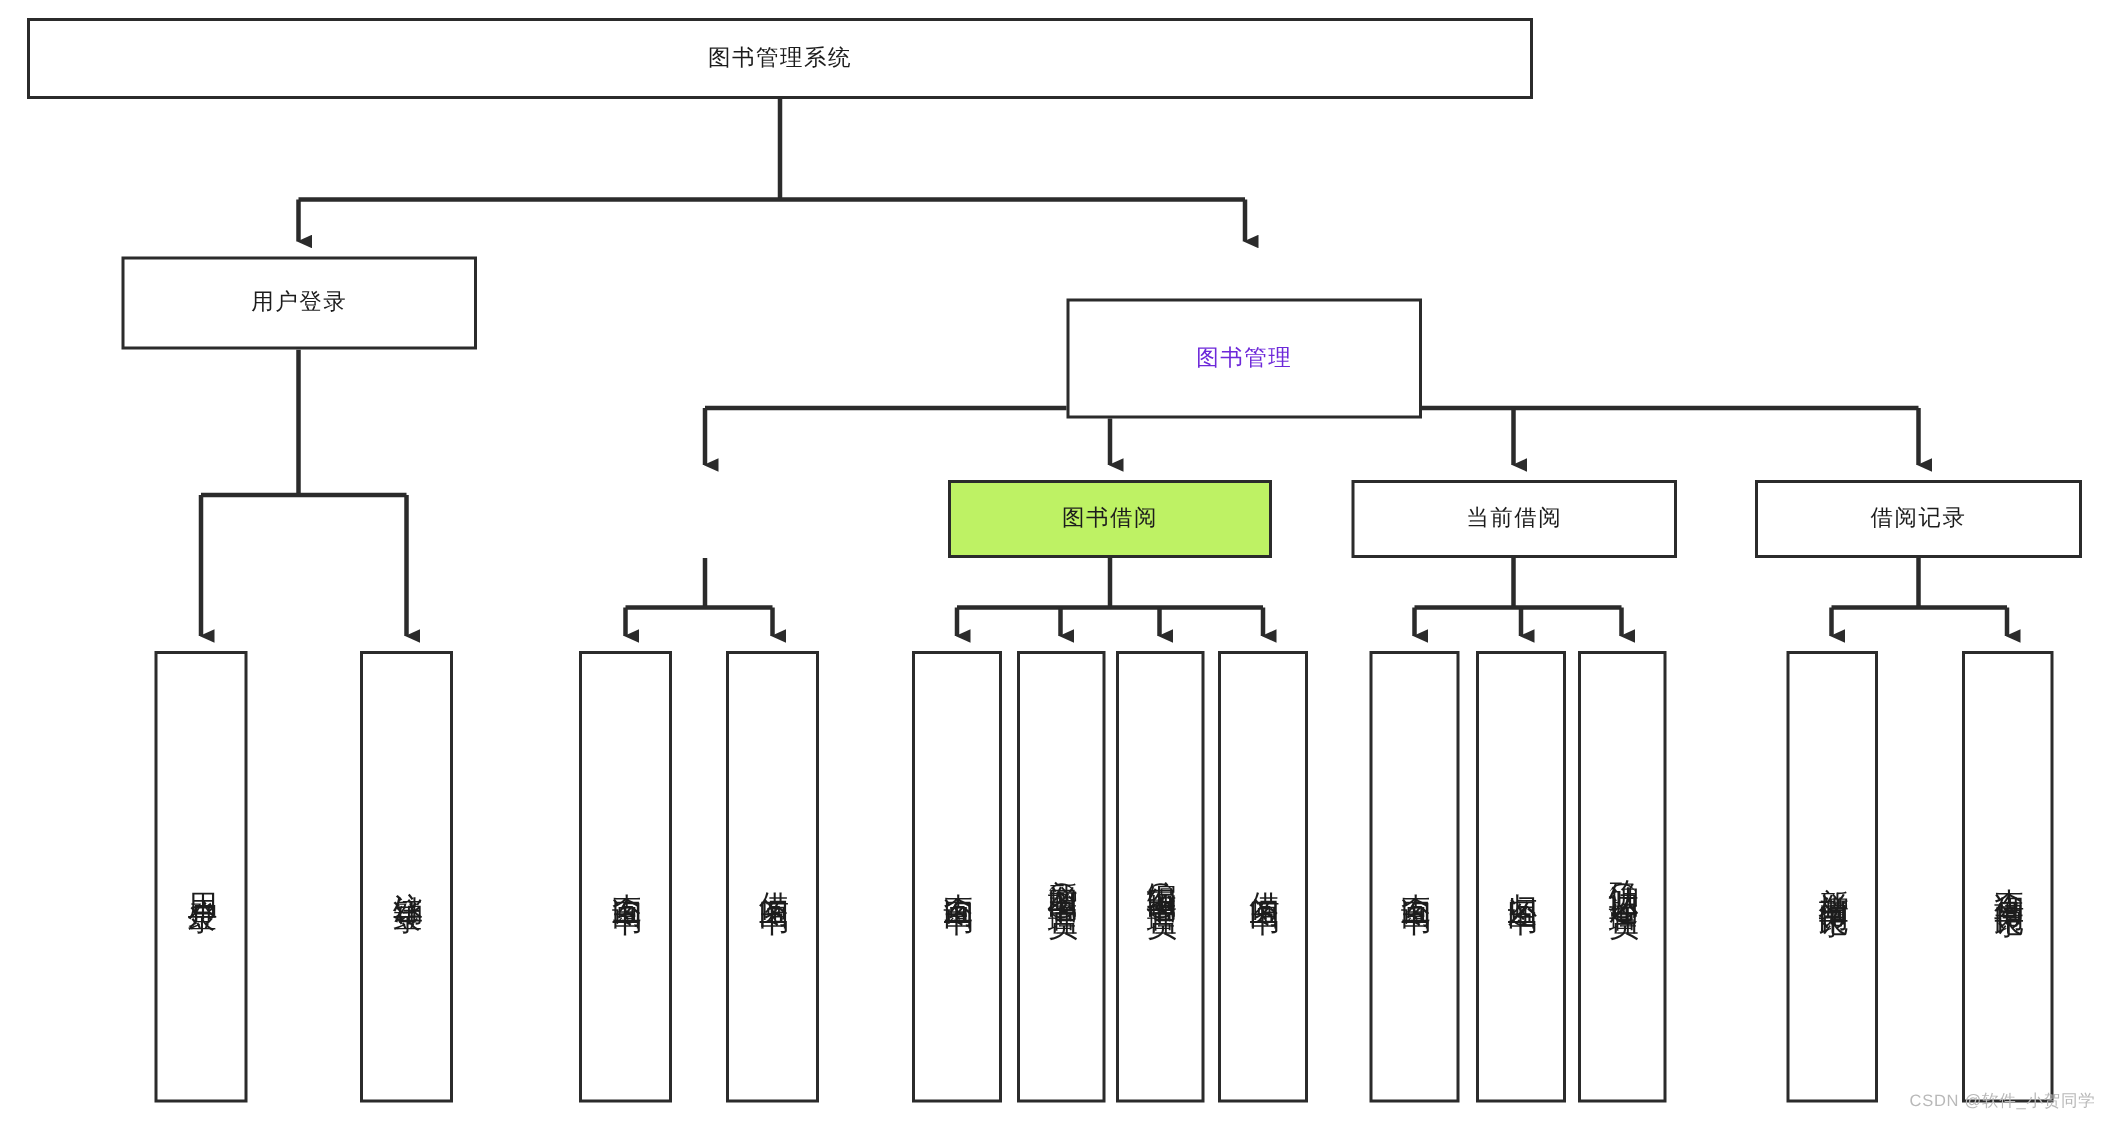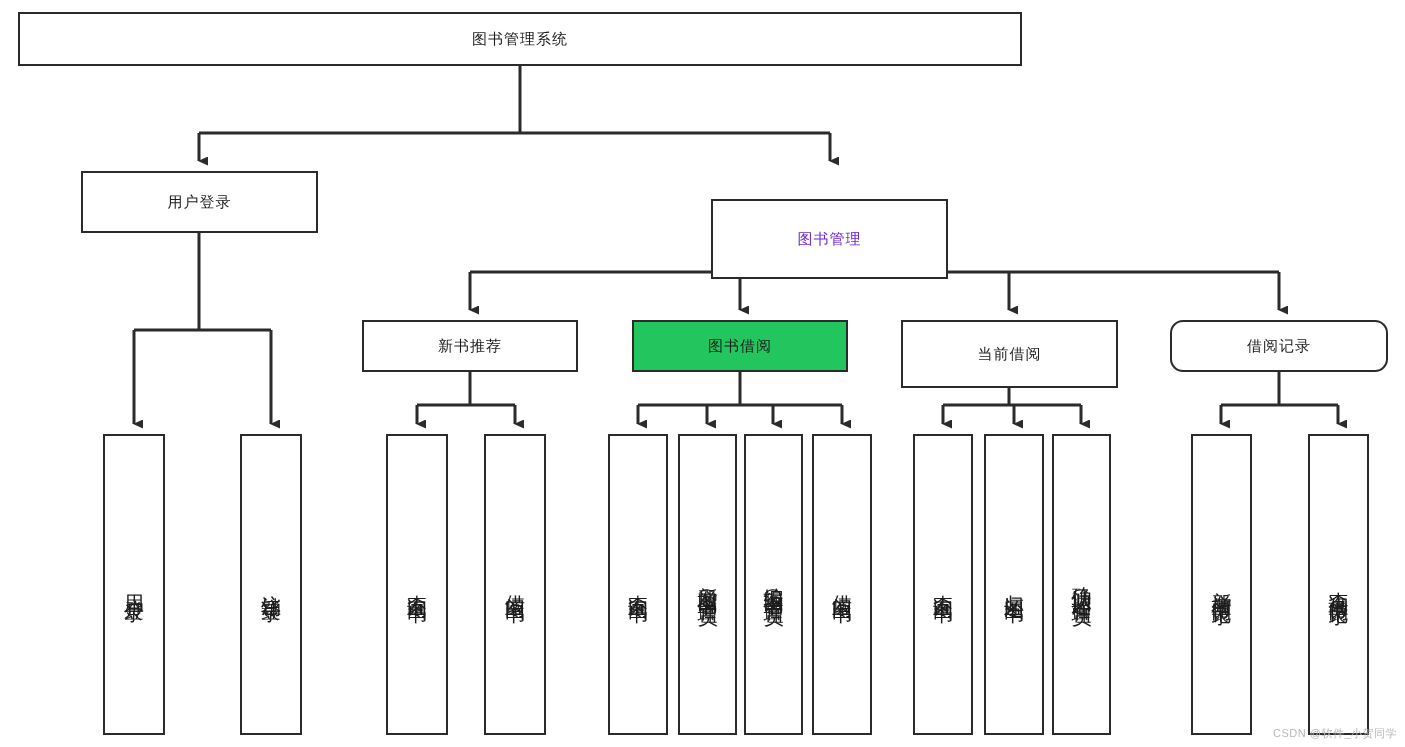--- a/index.html
+++ b/index.html
@@ -127,30 +127,27 @@
     <span>图书管理系统</span>
   </div>
 
   <div class="node horizontal" style="left: 81px; top: 171px; width: 237px; height: 62px; border-color: rgb(43, 43, 43); background: rgb(255, 255, 255); color: rgb(28, 28, 28);">
     <span>用户登录</span>
   </div>
   <div class="node horizontal" style="left: 711px; top: 171px; width: 237px; height: 80px; border-color: rgb(43, 43, 43); background: rgb(255, 255, 255); color: #6d28d9; margin-top: 28px;">
     <span>图书管理</span>
   </div>
 
-  <div class="node horizontal" style="left: 362px; top: 320px; width: 216px; height: 52px; border-color: rgb(43, 43, 43); background: rgb(255, 255, 255); color: rgb(28, 28, 28);">
-    <span>新书推荐</span>
-  </div>
-  <div class="node horizontal" style="left: 632px; top: 320px; width: 216px; height: 52px; border-color: rgb(43, 43, 43); background: #22c55e; color: rgb(28, 28, 28);">
+  <div class="node horizontal" style="left: 632px; top: 320px; width: 216px; height: 52px; border-color: rgb(43, 43, 43); background: #bef264; color: rgb(28, 28, 28);">
     <span>图书借阅</span>
   </div>
-  <div class="node horizontal" style="left: 901px; top: 320px; width: 217px; height: 68px; border-color: rgb(43, 43, 43); background: rgb(255, 255, 255); color: rgb(28, 28, 28);">
+  <div class="node horizontal" style="left: 901px; top: 320px; width: 217px; height: 52px; border-color: rgb(43, 43, 43); background: rgb(255, 255, 255); color: rgb(28, 28, 28);">
     <span>当前借阅</span>
   </div>
-  <div class="node horizontal" style="left: 1170px; top: 320px; width: 218px; height: 52px; border-color: rgb(43, 43, 43); background: rgb(255, 255, 255); color: rgb(28, 28, 28); border-radius: 13px;">
+  <div class="node horizontal" style="left: 1170px; top: 320px; width: 218px; height: 52px; border-color: rgb(43, 43, 43); background: rgb(255, 255, 255); color: rgb(28, 28, 28);">
     <span>借阅记录</span>
   </div>
 
   <div class="node vertical" style="left: 103px; top: 434px; width: 62px; height: 301px; border-color: rgb(43, 43, 43); background: rgb(255, 255, 255); color: rgb(28, 28, 28);">
     <span class="vlabel">用户登录</span>
   </div>
   <div class="node vertical" style="left: 240px; top: 434px; width: 62px; height: 301px; border-color: rgb(43, 43, 43); background: rgb(255, 255, 255); color: rgb(28, 28, 28);">
     <span class="vlabel">注销登录</span>
   </div>
   <div class="node vertical" style="left: 386px; top: 434px; width: 62px; height: 301px; border-color: rgb(43, 43, 43); background: rgb(255, 255, 255); color: rgb(28, 28, 28);">

